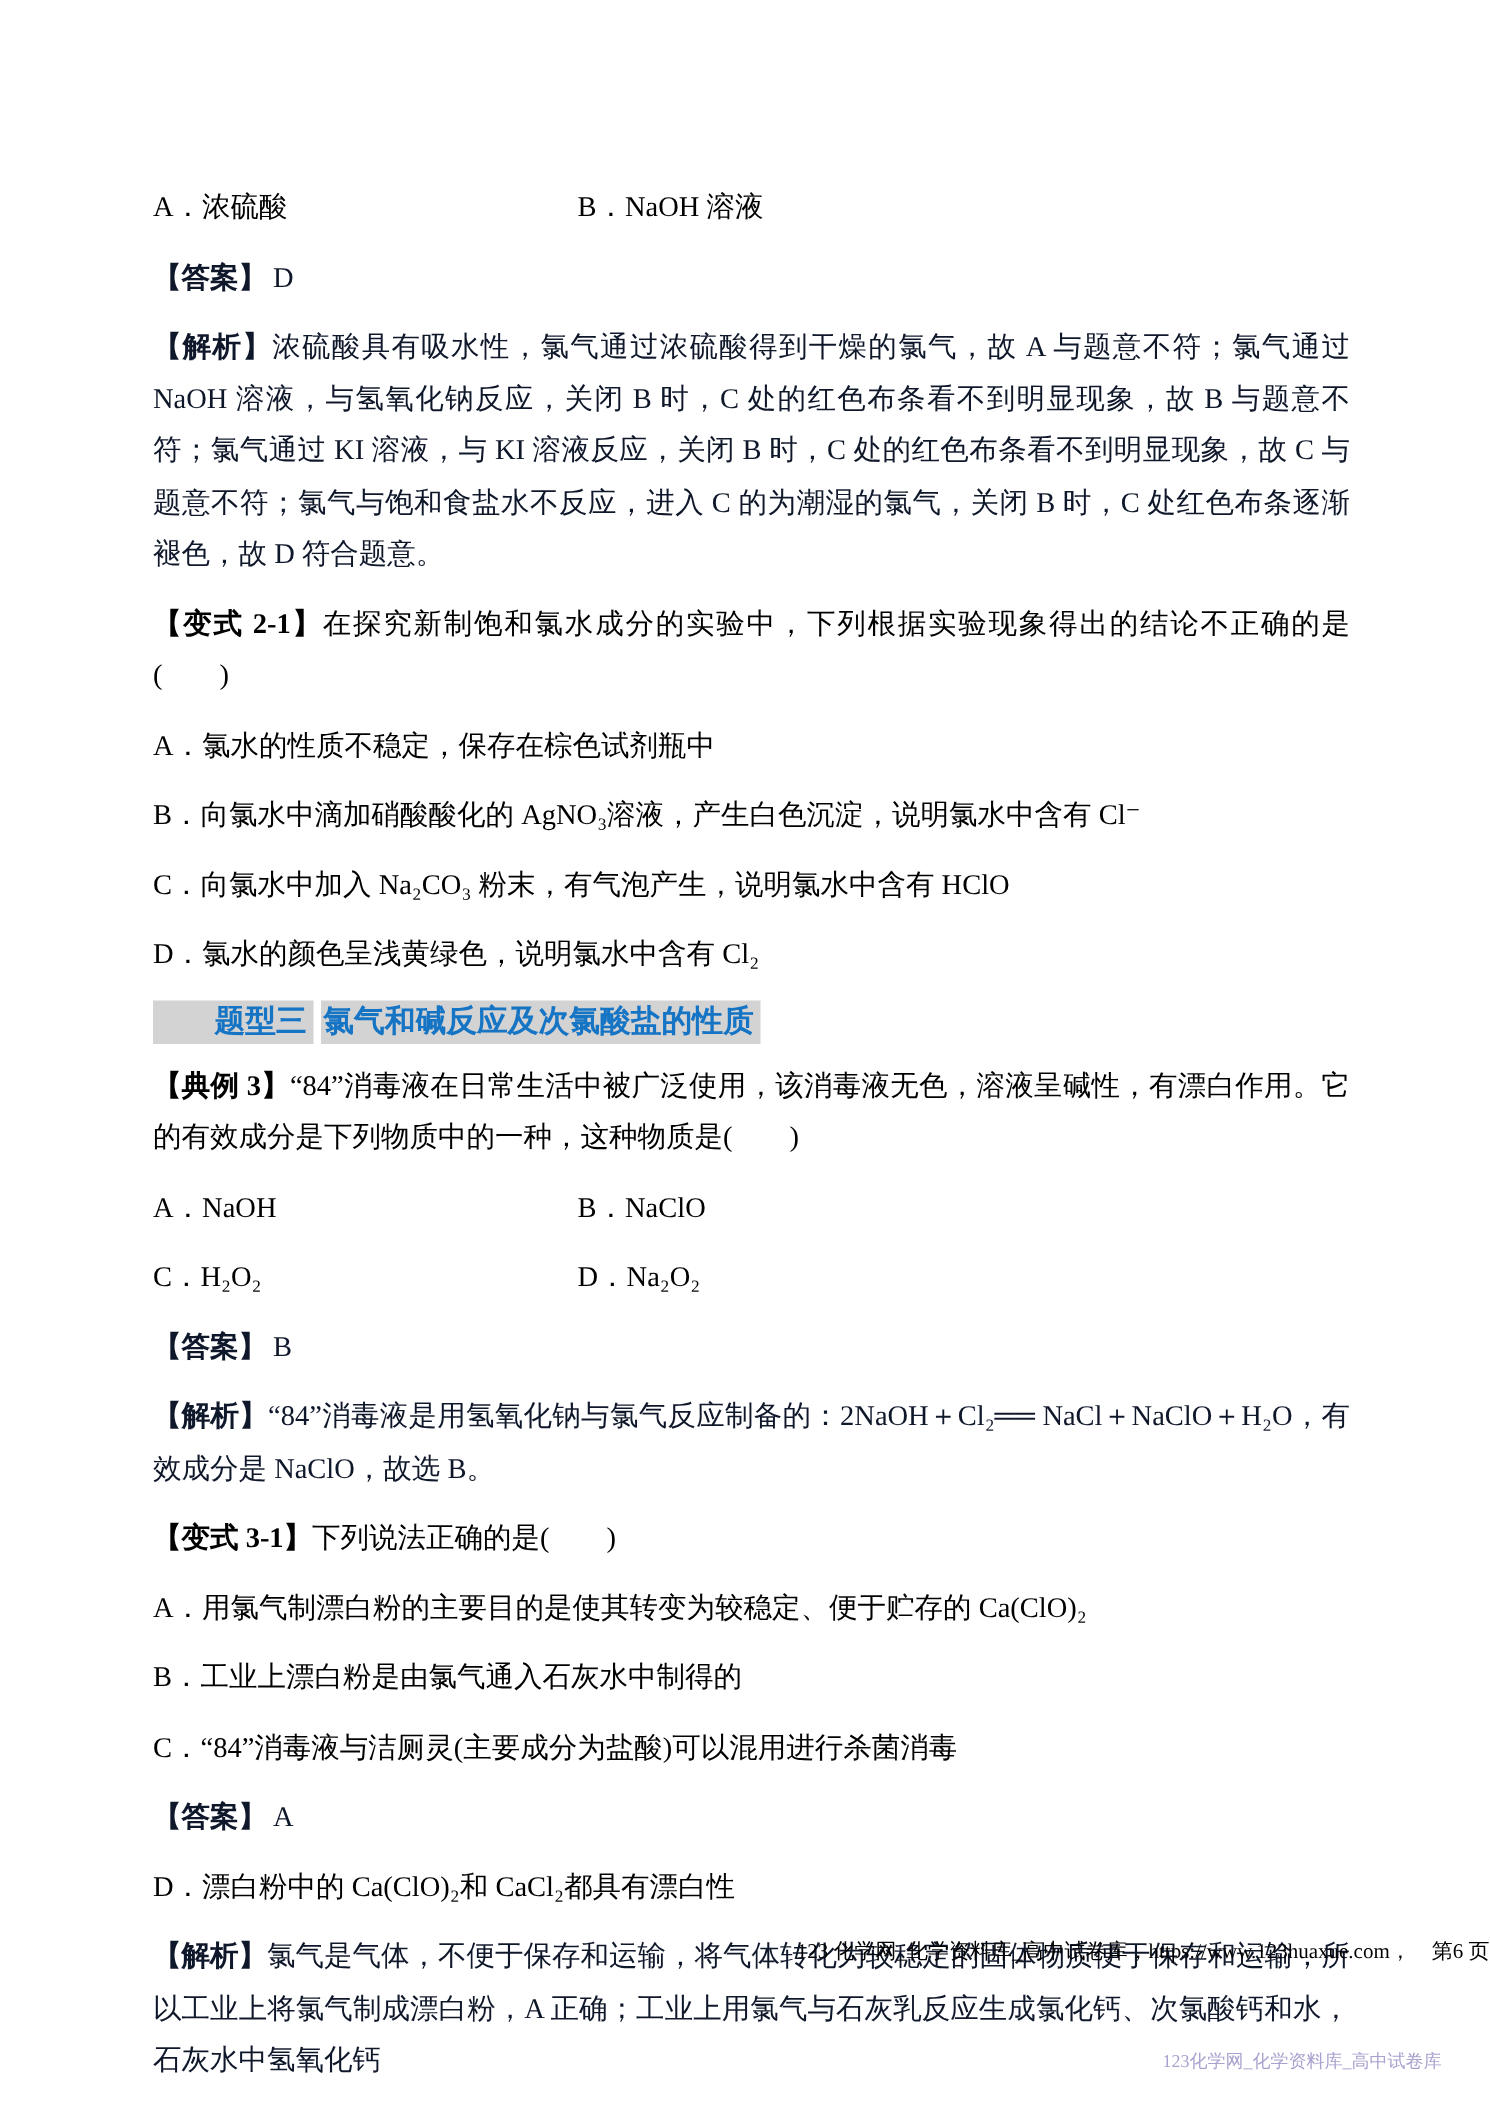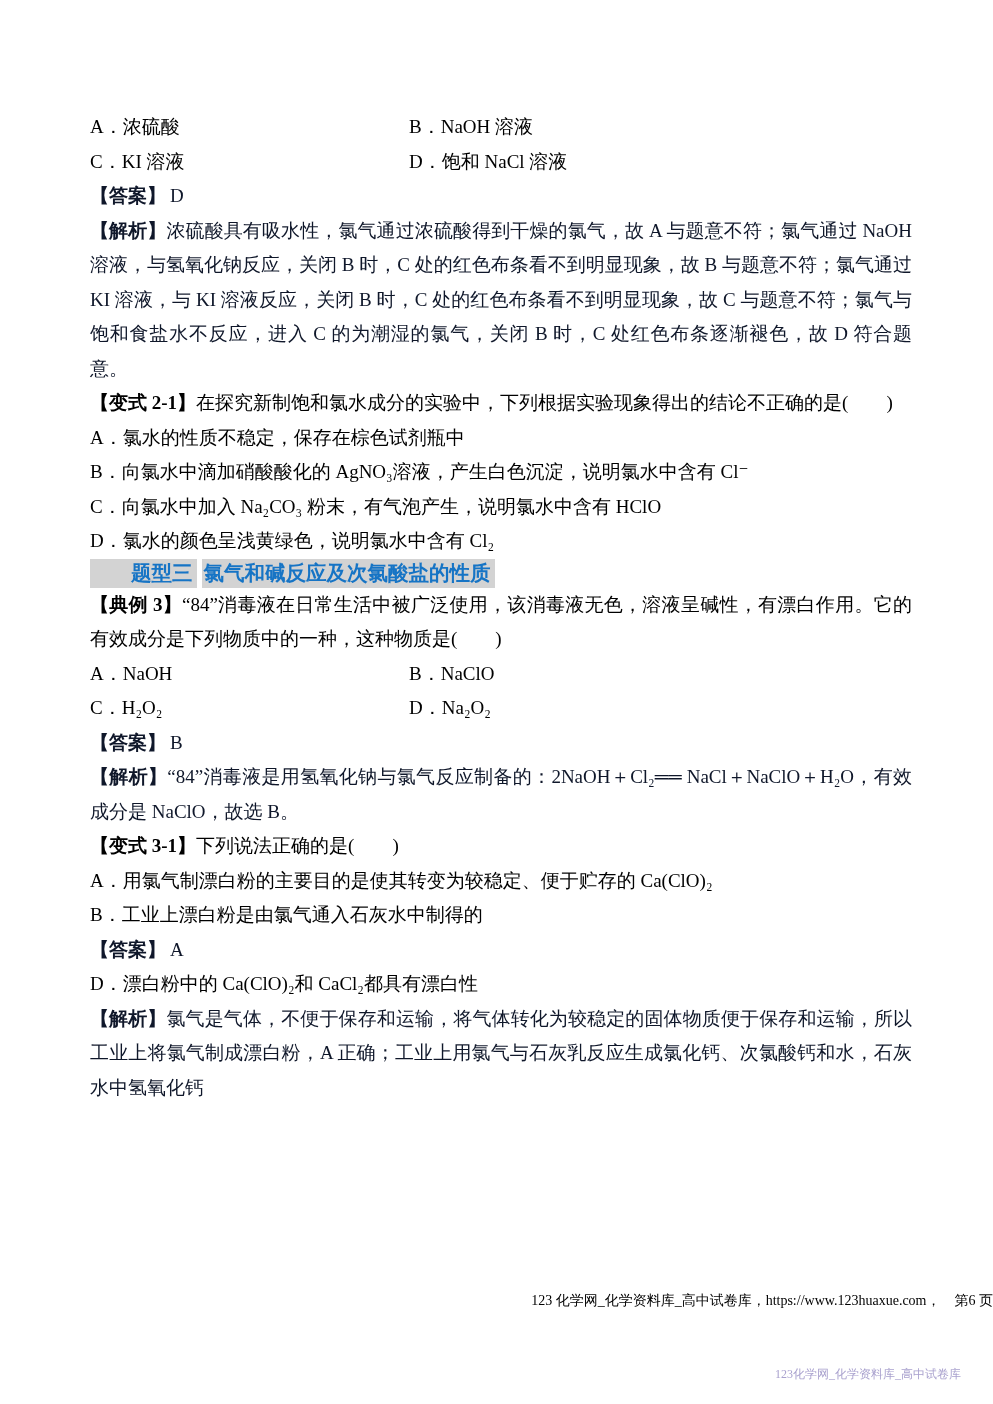--- a/index.html
+++ b/index.html
@@ -13,21 +13,21 @@
     color: #000000;
   }
   .content {
     position: absolute;
     left: 90px;
     top: 110px;
     width: 822px;
     font-size: 19px;
     line-height: 34.5px;
   }
-  .content p, .content .row, .content h2 { margin: 0; padding: 0; gap: 36px; }
+  .content p, .content .row, .content h2 { margin: 12px; padding: 0; }
   .row { display: flex; }
   .row .left { width: 283px; flex: 0 0 283px; }
   .row .right { flex: 1; }
   .bold { font-weight: bold; }
   .red { color: #0f172a; }
   .just { text-align: justify; }
   .ans-val { padding-left: 4px; }
   .section {
     margin: 4px 0 13px 0;
     font-size: 20.5px;
@@ -62,24 +62,20 @@
 </head>
 <body>
 
 <div class="page">
   <main class="content">
 
     <div class="row">
       <span class="left">A．浓硫酸</span>
       <span class="right">B．NaOH 溶液</span>
     </div>
-    <div class="row">
-      <span class="left">C．KI 溶液</span>
-      <span class="right">D．饱和 NaCl 溶液</span>
-    </div>
 
     <p><span class="red bold">【答案】</span><span class="red ans-val">D</span></p>
 
     <p class="red just"><span class="bold">【解析】</span><span>浓硫酸具有吸水性，氯气通过浓硫酸得到干燥的氯气，故 A 与题意不符；氯气通过 NaOH 溶液，与氢氧化钠反应，关闭 B 时，C 处的红色布条看不到明显现象，故 B 与题意不符；氯气通过 KI 溶液，与 KI 溶液反应，关闭 B 时，C 处的红色布条看不到明显现象，故 C 与题意不符；氯气与饱和食盐水不反应，进入 C 的为潮湿的氯气，关闭 B 时，C 处红色布条逐渐褪色，故 D 符合题意。</span></p>
 
     <p class="just"><span class="bold">【变式 2-1】</span><span>在探究新制饱和氯水成分的实验中，下列根据实验现象得出的结论不正确的是(　　)</span></p>
 
     <p>A．氯水的性质不稳定，保存在棕色试剂瓶中</p>
     <p>B．向氯水中滴加硝酸酸化的 AgNO₃溶液，产生白色沉淀，说明氯水中含有 Cl⁻</p>
     <p>C．向氯水中加入 Na₂CO₃ 粉末，有气泡产生，说明氯水中含有 HClO</p>
@@ -103,20 +99,21 @@
     </div>
 
     <p><span class="red bold">【答案】</span><span class="red ans-val">B</span></p>
 
     <p class="red just"><span class="bold">【解析】</span><span>“84”消毒液是用氢氧化钠与氯气反应制备的：2NaOH＋Cl₂══ NaCl＋NaClO＋H₂O，有效成分是 NaClO，故选 B。</span></p>
 
     <p class="just"><span class="bold">【变式 3-1】</span><span>下列说法正确的是(　　)</span></p>
 
     <p>A．用氯气制漂白粉的主要目的是使其转变为较稳定、便于贮存的 Ca(ClO)₂</p>
     <p>B．工业上漂白粉是由氯气通入石灰水中制得的</p>
+    <p>C．“84”消毒液与洁厕灵(主要成分为盐酸)可以混用进行杀菌消毒</p>
     <p><span class="red bold">【答案】</span><span class="red ans-val">A</span></p>
 
     <p>D．漂白粉中的 Ca(ClO)₂和 CaCl₂都具有漂白性</p>
 
     <p class="red just"><span class="bold">【解析】</span><span>氯气是气体，不便于保存和运输，将气体转化为较稳定的固体物质便于保存和运输，所以工业上将氯气制成漂白粉，A 正确；工业上用氯气与石灰乳反应生成氯化钙、次氯酸钙和水，石灰水中氢氧化钙</span></p>
 
   </main>
 
   <div class="footer">123 化学网_化学资料库_高中试卷库，https://www.123huaxue.com，　第6 页</div>
   <div class="watermark">123化学网_化学资料库_高中试卷库</div>

